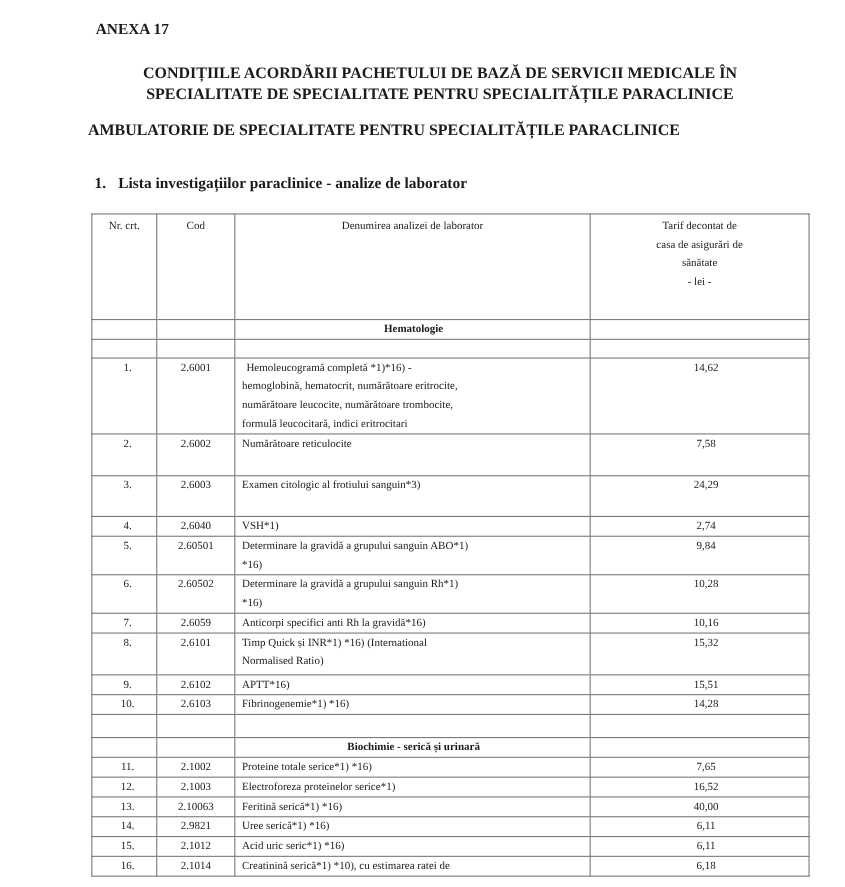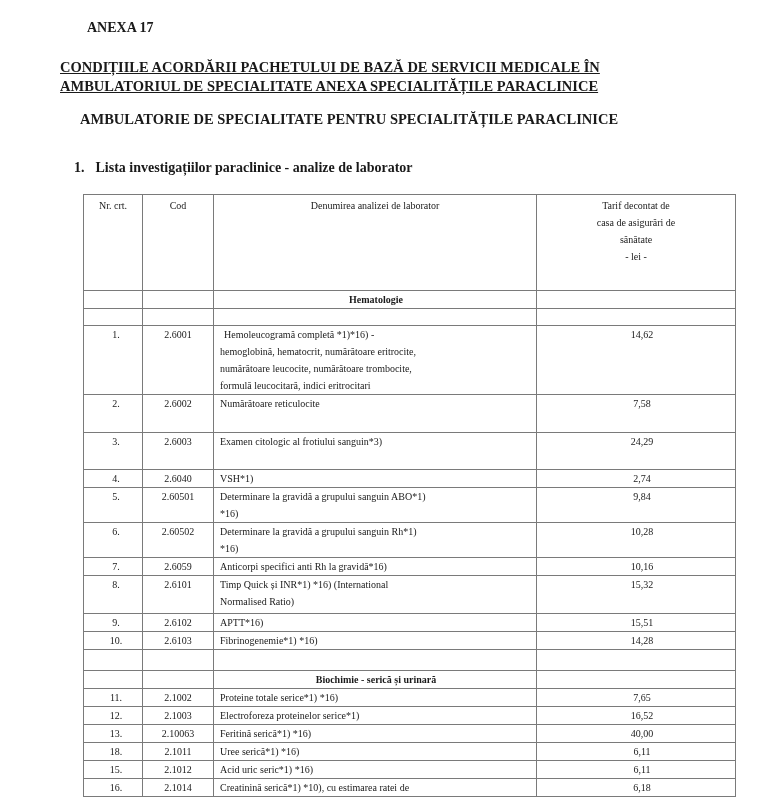--- a/index.html
+++ b/index.html
@@ -1,24 +1,24 @@
 <!DOCTYPE html>
 <html><head>
 <meta charset="utf-8">
 <style>
   html, body { margin: 0; padding: 0; background: #ffffff; }
   body { width: 768px; height: 806px; position: relative; overflow: hidden;
          font-family: "Liberation Serif", "DejaVu Serif", serif; color: #1a1a1a; }
   .abs { position: absolute; }
   .b { font-weight: bold; }
   #anexa { left: 87px; top: 20px; font-size: 14px; }
-  #title { left: 60px; width: 680px; top: 58px; font-size: 14.5px; line-height: 19px; text-decoration: underline; }
+  #title { left: 60px; width: 680px; top: 58px; font-size: 14.5px; text-align: center; line-height: 19px; }
   #sectA { left: 80px; width: 656px; top: 110px; font-size: 14.5px; line-height: 19px; }
   #sectA .l1 { text-align: justify; text-align-last: justify; text-indent: 8px; }
-  #list1 { left: 74px; top: 160px; font-size: 14px; }
+  #list1 { left: 86px; top: 160px; font-size: 14px; }
   #list1 .num { display: inline-block; width: 18px; }
 
   table { position: absolute; left: 83px; top: 194px; border-collapse: collapse;
           font-size: 10px; line-height: 17px; table-layout: fixed; }
   td, th { border: 1px solid #7a7a7a; padding: 0; vertical-align: top; font-weight: normal; }
   th { text-align: center; padding-top: 2px; }
   col.c1 { width: 59px; } col.c2 { width: 71px; } col.c3 { width: 323px; } col.c4 { width: 199px; }
   td.nr { text-align: center; padding-left: 6px; }
   td.cod { text-align: center; }
   td.den { padding-left: 6px; padding-right: 4px; }
@@ -26,21 +26,21 @@
   tr.sec td.den { text-align: center; font-weight: bold; }
   .indent { padding-left: 4px; }
 </style>
 </head>
 <body>
 
 <div id="anexa" class="abs b">ANEXA 17</div>
 
 <div id="title" class="abs b">
   <div>CONDIȚIILE ACORDĂRII PACHETULUI DE BAZĂ DE SERVICII MEDICALE ÎN</div>
-  <div>AMBULATORIUL DE SPECIALITATE ANEXA SPECIALITĂȚILE PARACLINICE</div>
+  <div>SPECIALITATE DE SPECIALITATE PENTRU SPECIALITĂȚILE PARACLINICE</div>
 </div>
 
 <div id="sectA" class="abs b">
   <div>AMBULATORIE DE SPECIALITATE PENTRU SPECIALITĂȚILE PARACLINICE</div>
 </div>
 
 <div id="list1" class="abs b">
   <span class="num">1.</span>
   <span>Lista investigațiilor paraclinice - analize de laborator</span>
 </div>
@@ -194,22 +194,22 @@
       </tr>
       <tr style="height: 18px;">
         <td class="nr">13.</td>
         <td class="cod">2.10063</td>
         <td class="den">
           <div>Feritină serică*1) *16)</div>
         </td>
         <td class="tar">40,00</td>
       </tr>
       <tr style="height: 18px;">
-        <td class="nr">18.</td>
-        <td class="cod">2.1011</td>
+        <td class="nr">14.</td>
+        <td class="cod">2.9821</td>
         <td class="den">
           <div>Uree serică*1) *16)</div>
         </td>
         <td class="tar">6,11</td>
       </tr>
       <tr style="height: 18px;">
         <td class="nr">15.</td>
         <td class="cod">2.1012</td>
         <td class="den">
           <div>Acid uric seric*1) *16)</div>

